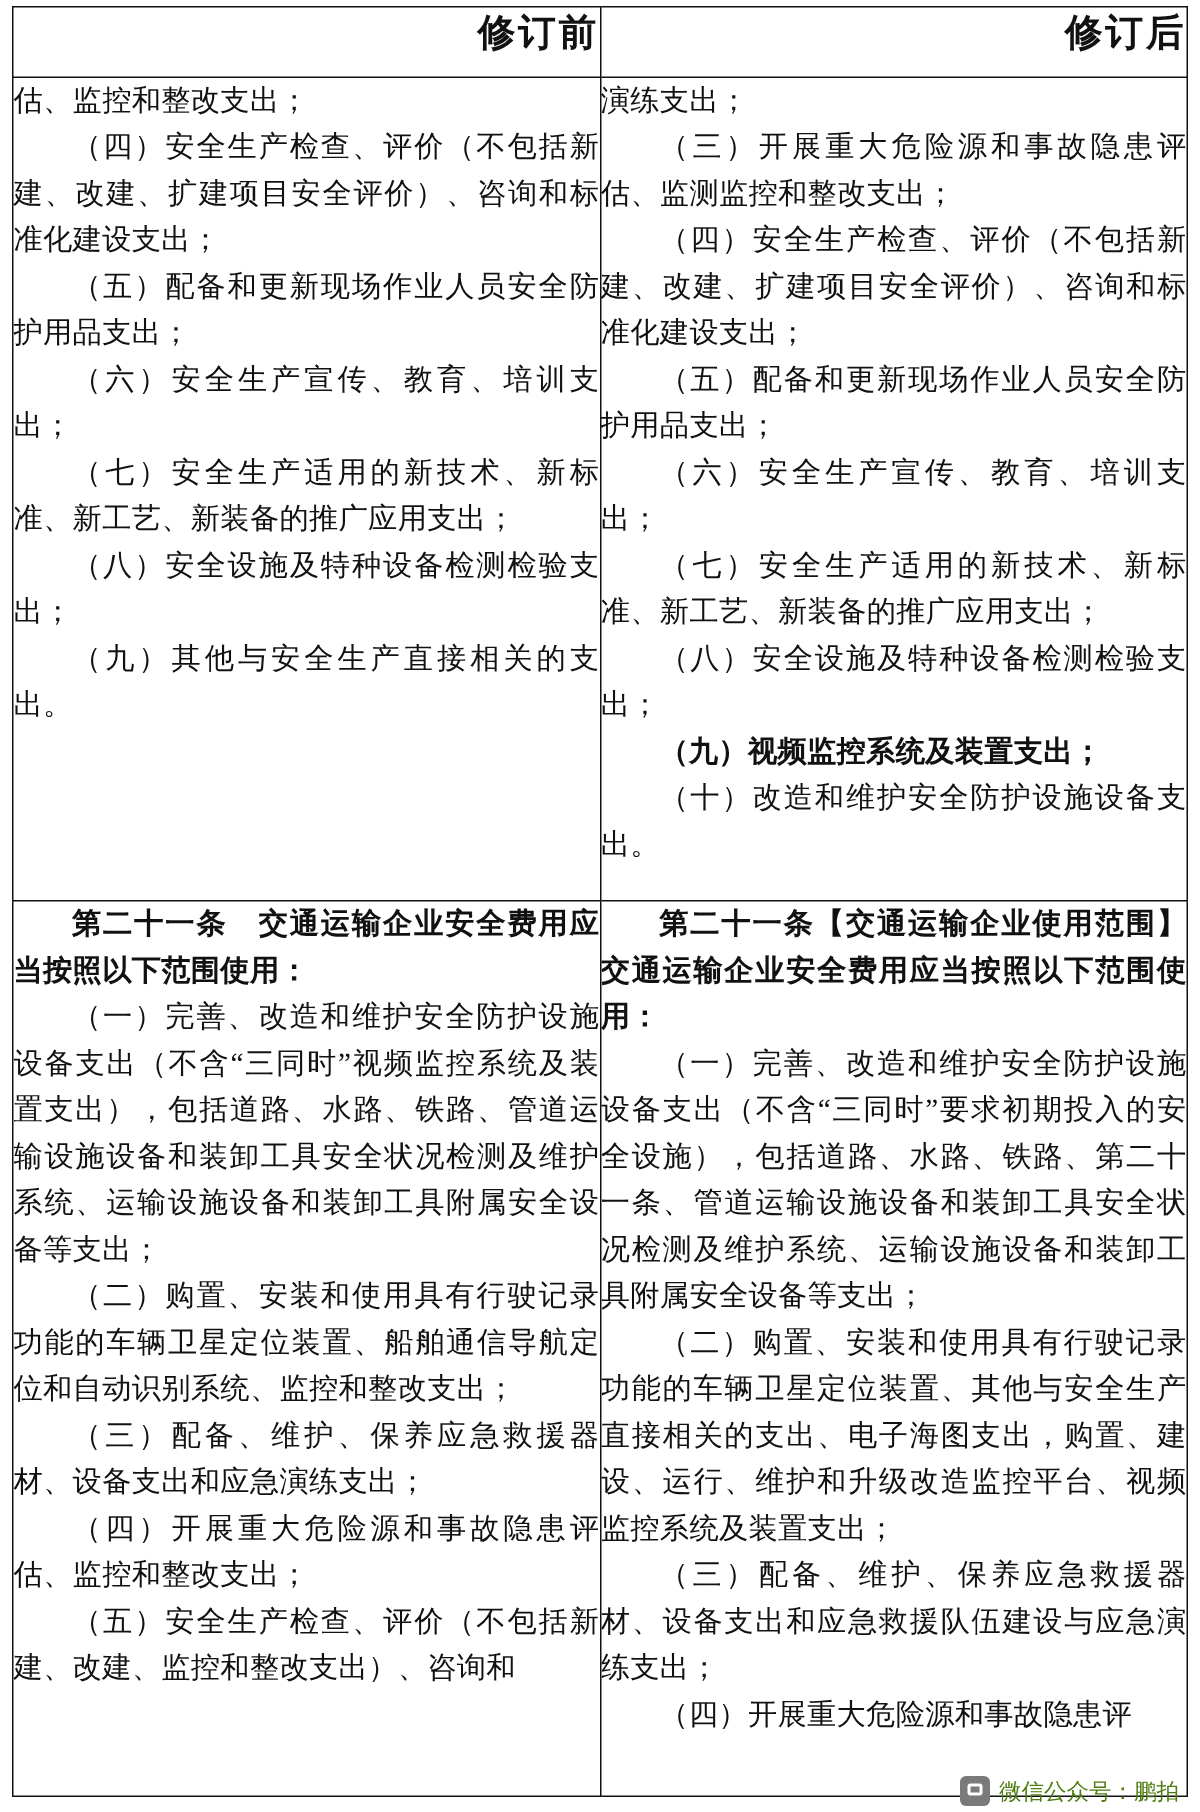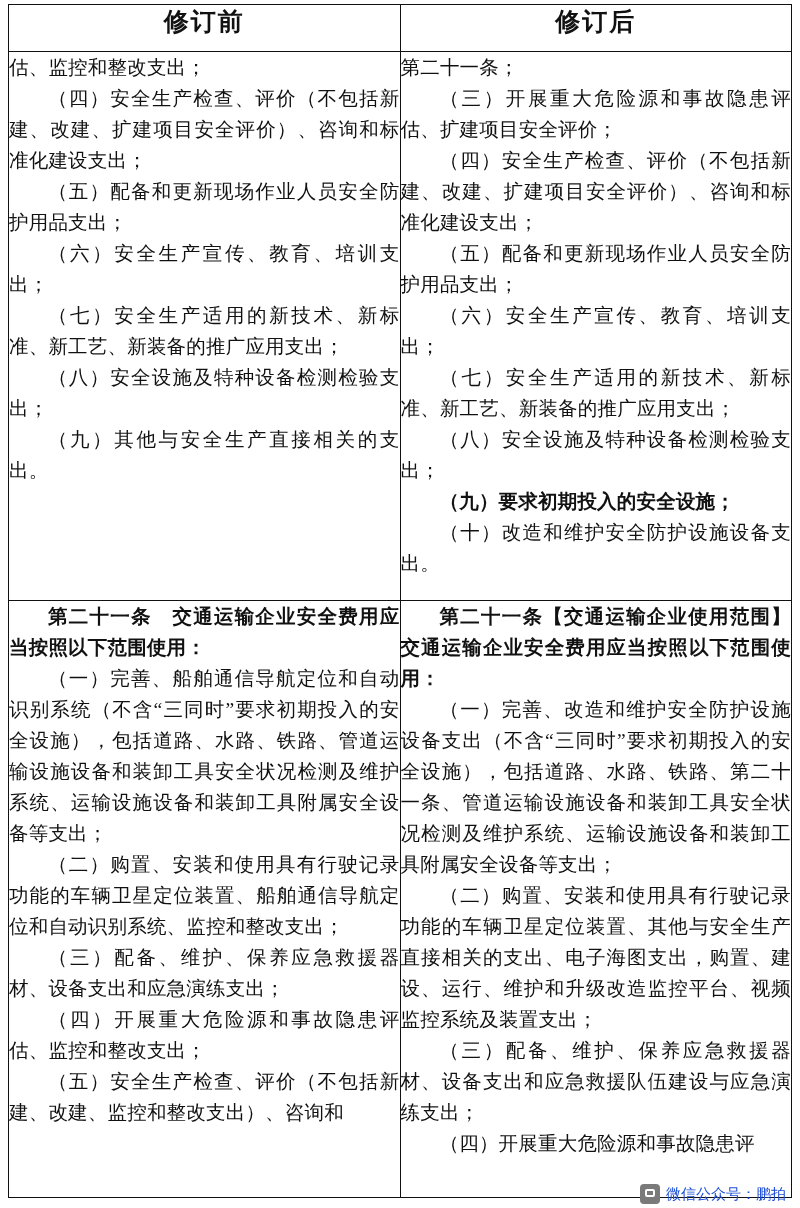--- a/index.html
+++ b/index.html
@@ -26,21 +26,21 @@
     border-collapse: collapse;
     table-layout: fixed;
   }
   table.comparison td, table.comparison th {
     border: 1.5px solid #111111;
     vertical-align: top;
     padding: 0;
   }
   th.head-cell {
     height: 46px;
-    text-align: center;
+    text-align: right;
     font-weight: 700;
     font-size: 25px;
     letter-spacing: 2px;
     padding: 4px 0 6px 0;
     font-family: "Liberation Serif", "DejaVu Serif", serif;
     margin-left: 36px;
   }
   td.body-cell {
     padding: 6px 10px 4px 10px;
   }
@@ -67,21 +67,21 @@
     margin-top: 36px;
   }
   .watermark {
     position: absolute;
     right: 14px;
     bottom: 8px;
     display: flex;
     align-items: center;
     gap: 6px;
     font-size: 15px;
-    color: #1d4ed8;
+    color: #4d7c0f;
     font-family: "Liberation Sans", sans-serif;
   }
   .wm-logo {
     width: 20px;
     height: 20px;
     border-radius: 4px;
     background: #7a7a7a;
     position: relative;
   }
   .wm-logo:after {
@@ -117,35 +117,35 @@
         <td class="body-cell">
           <p class="para">估、监控和整改支出；</p>
           <p class="para indent">（四）安全生产检查、评价（不包括新建、改建、扩建项目安全评价）、咨询和标准化建设支出；</p>
           <p class="para indent">（五）配备和更新现场作业人员安全防护用品支出；</p>
           <p class="para indent">（六）安全生产宣传、教育、培训支出；</p>
           <p class="para indent">（七）安全生产适用的新技术、新标准、新工艺、新装备的推广应用支出；</p>
           <p class="para indent">（八）安全设施及特种设备检测检验支出；</p>
           <p class="para indent">（九）其他与安全生产直接相关的支出。</p>
         </td>
         <td class="body-cell">
-          <p class="para">第二十一条；</p>
-          <p class="para indent">（三）开展重大危险源和事故隐患评估、扩建项目安全评价；</p>
+          <p class="para">演练支出；</p>
+          <p class="para indent">（三）开展重大危险源和事故隐患评估、监测监控和整改支出；</p>
           <p class="para indent">（四）安全生产检查、评价（不包括新建、改建、扩建项目安全评价）、咨询和标准化建设支出；</p>
           <p class="para indent">（五）配备和更新现场作业人员安全防护用品支出；</p>
           <p class="para indent">（六）安全生产宣传、教育、培训支出；</p>
           <p class="para indent">（七）安全生产适用的新技术、新标准、新工艺、新装备的推广应用支出；</p>
           <p class="para indent">（八）安全设施及特种设备检测检验支出；</p>
-          <p class="para indent b">（九）要求初期投入的安全设施；</p>
+          <p class="para indent b">（九）视频监控系统及装置支出；</p>
           <p class="para indent">（十）改造和维护安全防护设施设备支出。</p>
         </td>
       </tr>
       <tr class="row-2">
         <td class="body-cell">
           <p class="para indent b">第二十一条　交通运输企业安全费用应当按照以下范围使用：</p>
-          <p class="para indent">（一）完善、船舶通信导航定位和自动识别系统（不含“三同时”要求初期投入的安全设施），包括道路、水路、铁路、管道运输设施设备和装卸工具安全状况检测及维护系统、运输设施设备和装卸工具附属安全设备等支出；</p>
+          <p class="para indent">（一）完善、改造和维护安全防护设施设备支出（不含“三同时”视频监控系统及装置支出），包括道路、水路、铁路、管道运输设施设备和装卸工具安全状况检测及维护系统、运输设施设备和装卸工具附属安全设备等支出；</p>
           <p class="para indent">（二）购置、安装和使用具有行驶记录功能的车辆卫星定位装置、船舶通信导航定位和自动识别系统、监控和整改支出；</p>
           <p class="para indent">（三）配备、维护、保养应急救援器材、设备支出和应急演练支出；</p>
           <p class="para indent">（四）开展重大危险源和事故隐患评估、监控和整改支出；</p>
           <p class="para indent">（五）安全生产检查、评价（不包括新建、改建、监控和整改支出）、咨询和</p>
         </td>
         <td class="body-cell">
           <p class="para indent b">第二十一条【交通运输企业使用范围】交通运输企业安全费用应当按照以下范围使用：</p>
           <p class="para indent">（一）完善、改造和维护安全防护设施设备支出（不含“三同时”要求初期投入的安全设施），包括道路、水路、铁路、第二十一条、管道运输设施设备和装卸工具安全状况检测及维护系统、运输设施设备和装卸工具附属安全设备等支出；</p>
           <p class="para indent">（二）购置、安装和使用具有行驶记录功能的车辆卫星定位装置、其他与安全生产直接相关的支出、电子海图支出，购置、建设、运行、维护和升级改造监控平台、视频监控系统及装置支出；</p>
           <p class="para indent">（三）配备、维护、保养应急救援器材、设备支出和应急救援队伍建设与应急演练支出；</p>

